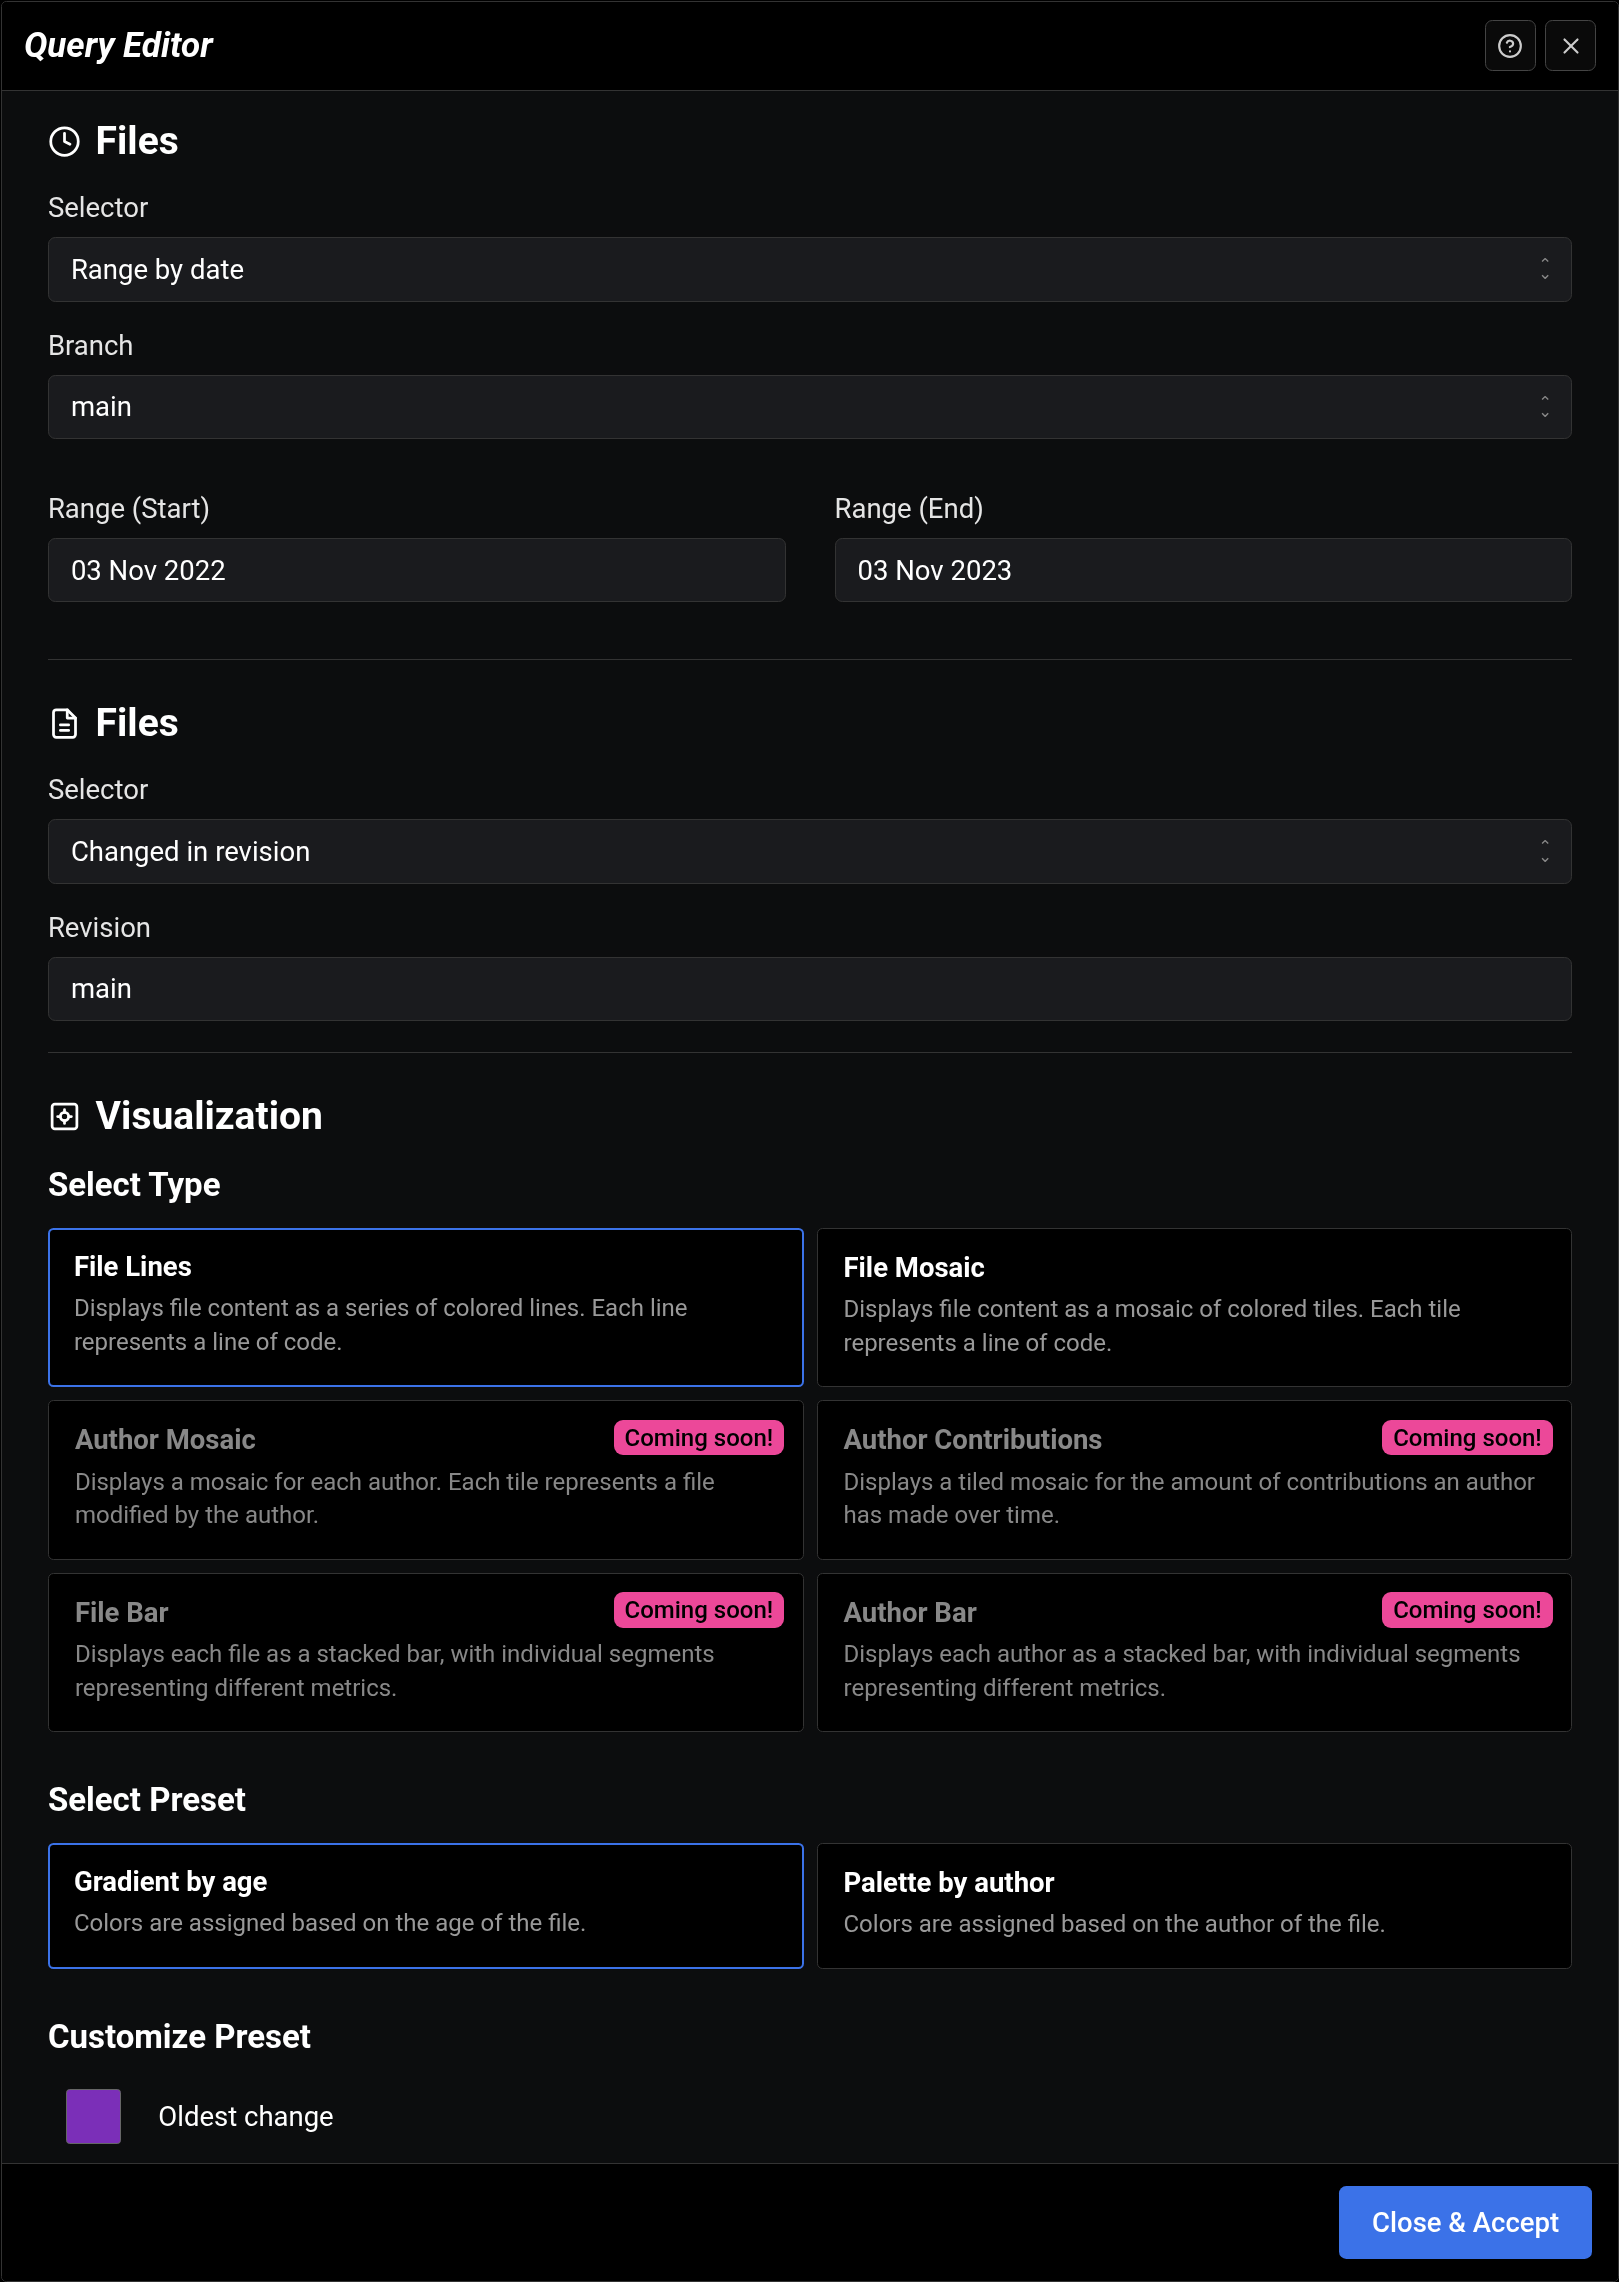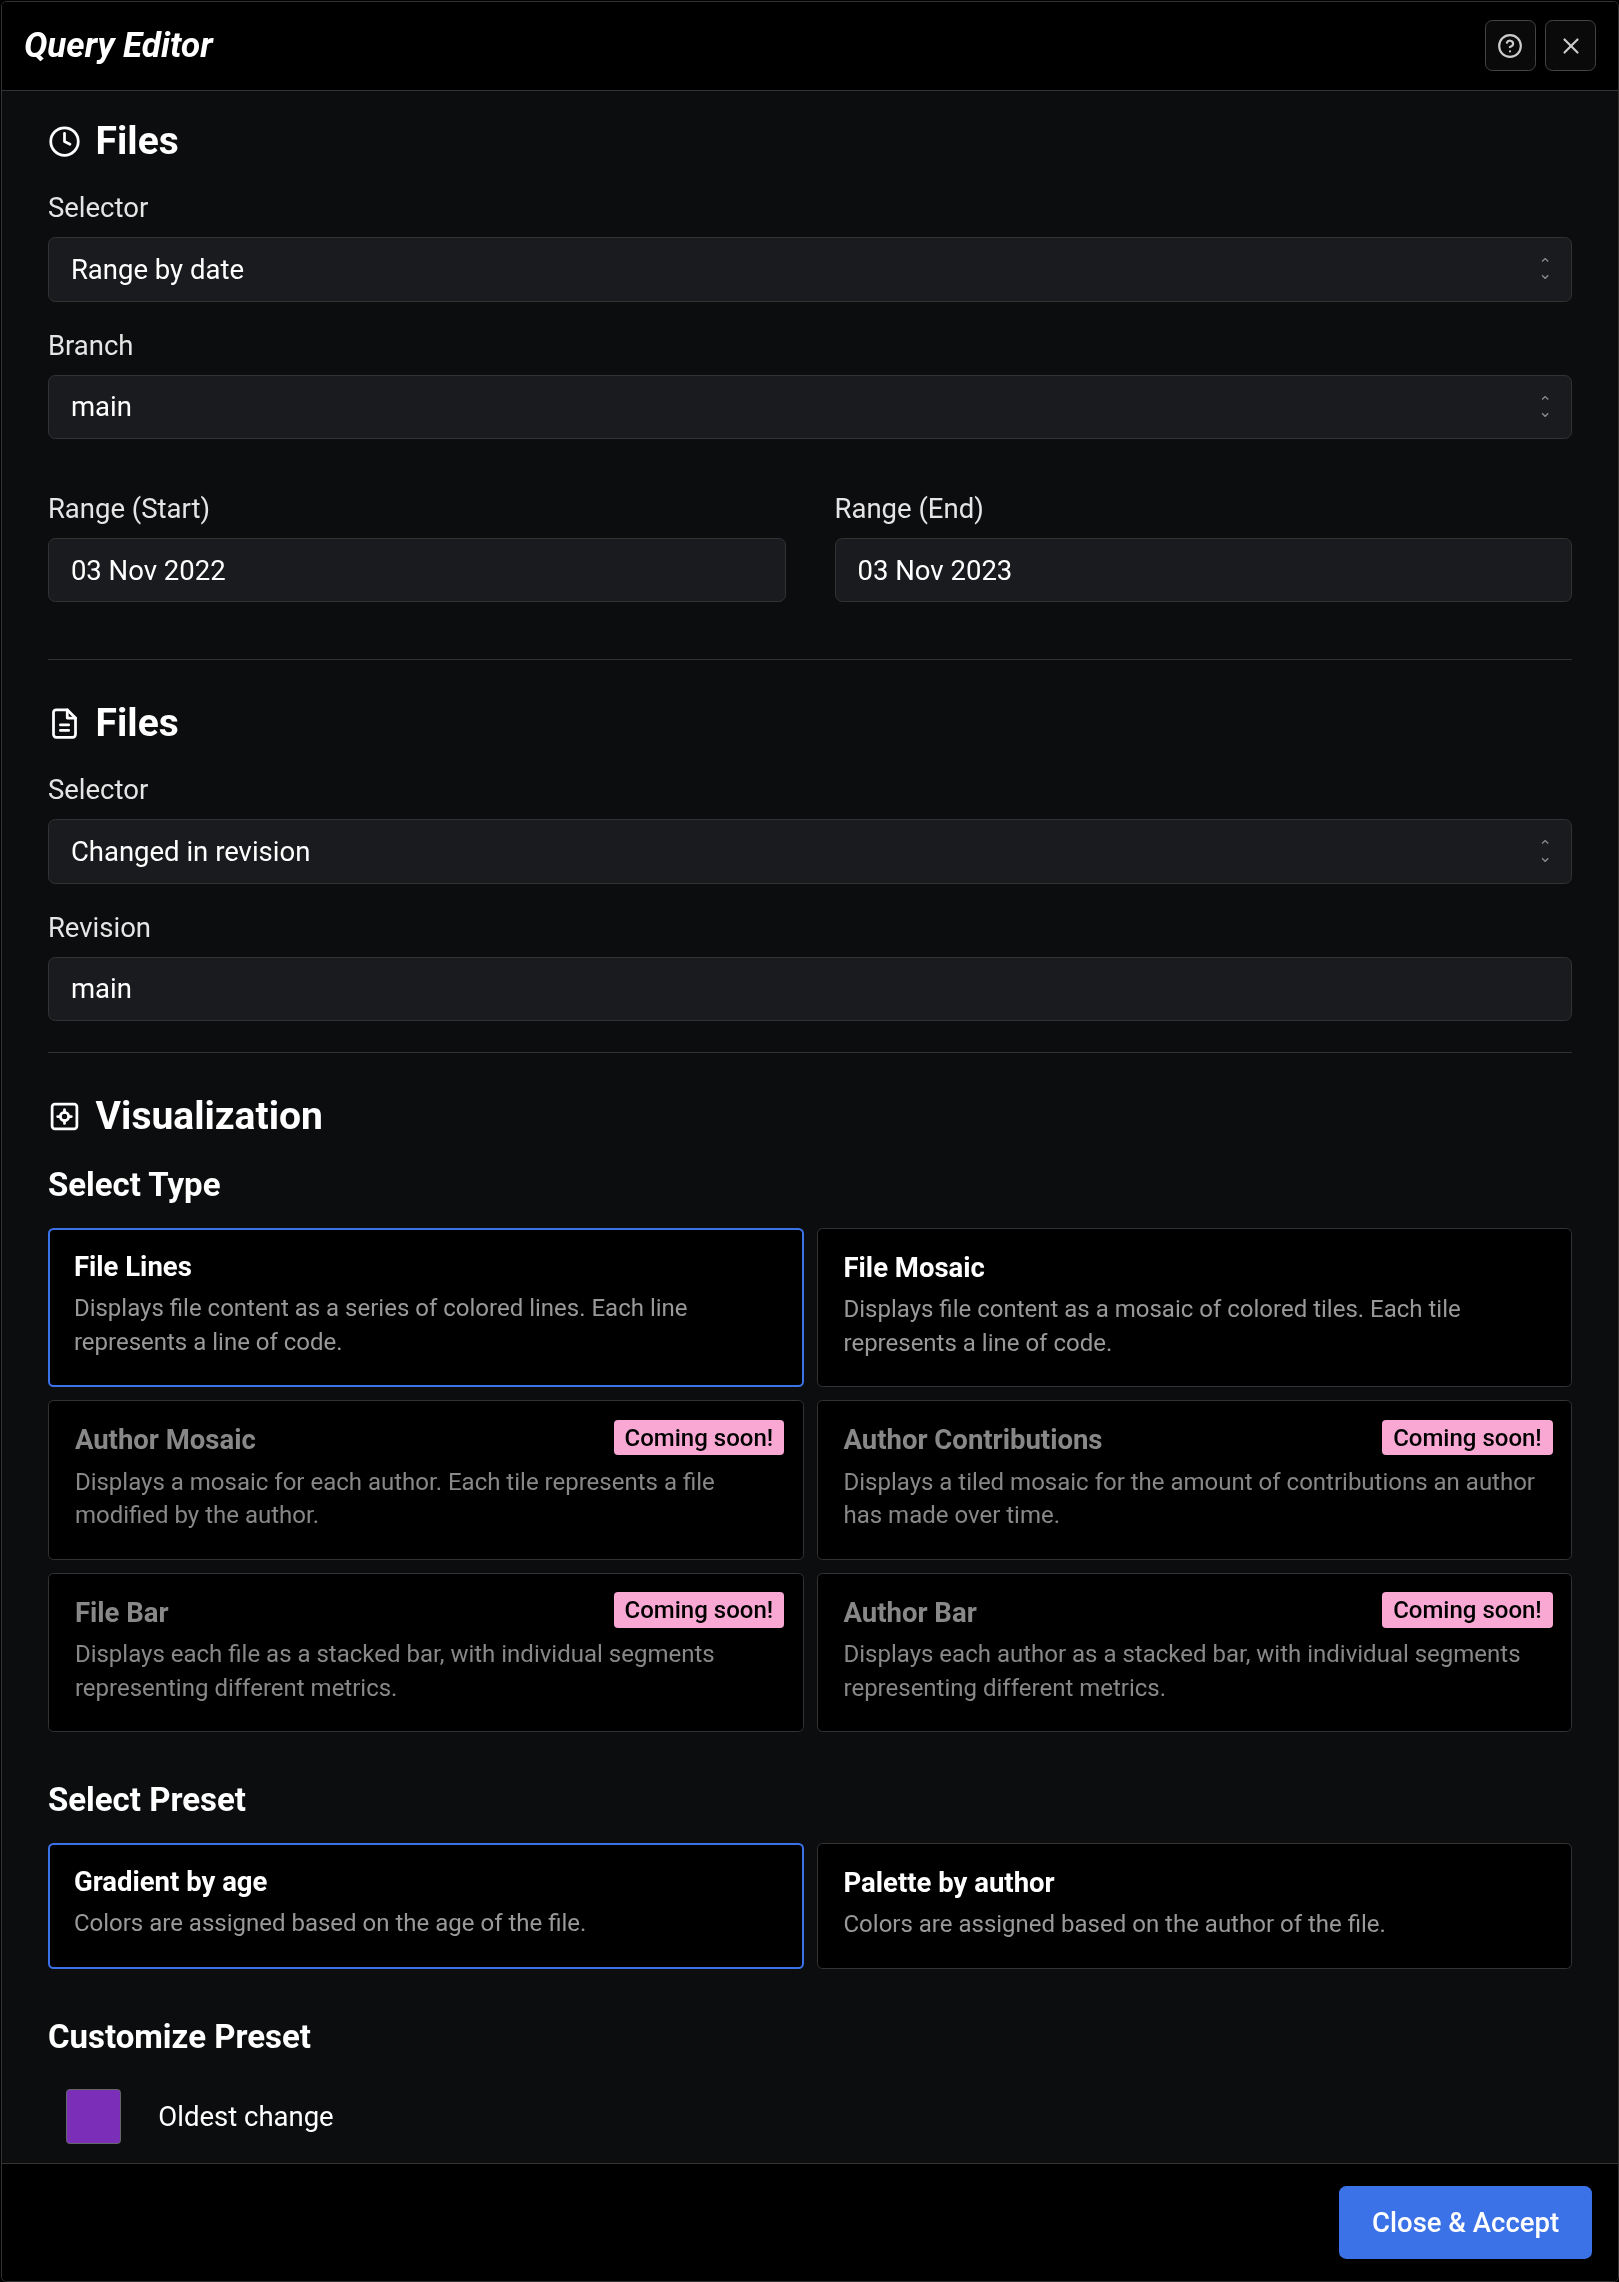--- a/index.html
+++ b/index.html
@@ -179,26 +179,26 @@
   }
   .card-desc {
     font-size: 24px;
     color: #999;
     line-height: 1.4;
   }
   .badge {
     position: absolute;
     top: 18.4px;
     right: 18.4px;
-    background: #f9a8d4;
+    background: #ec4899;
     color: #000;
     font-size: 24px;
     font-weight: 500;
     padding: 3.7px 11px;
-    border-radius: 4px;
+    border-radius: 9px;
   }
   .swatch-row {
     display: flex;
     align-items: center;
     gap: 37px;
     padding: 9.2px 18.4px;
   }
   .swatch {
     width: 55px;
     height: 55px;

